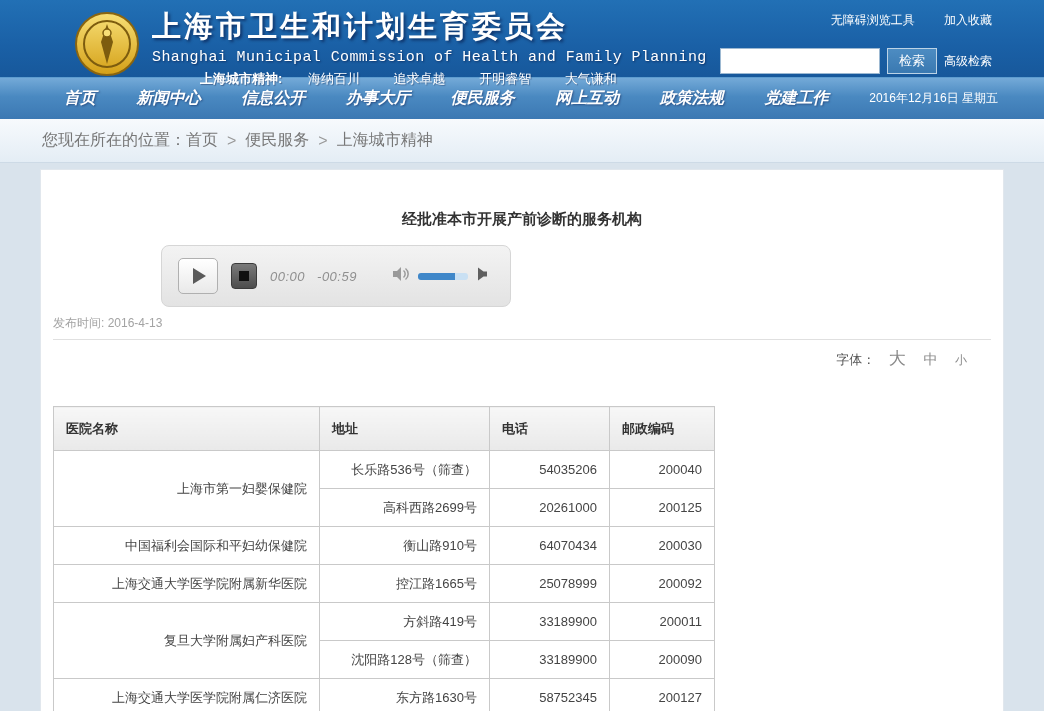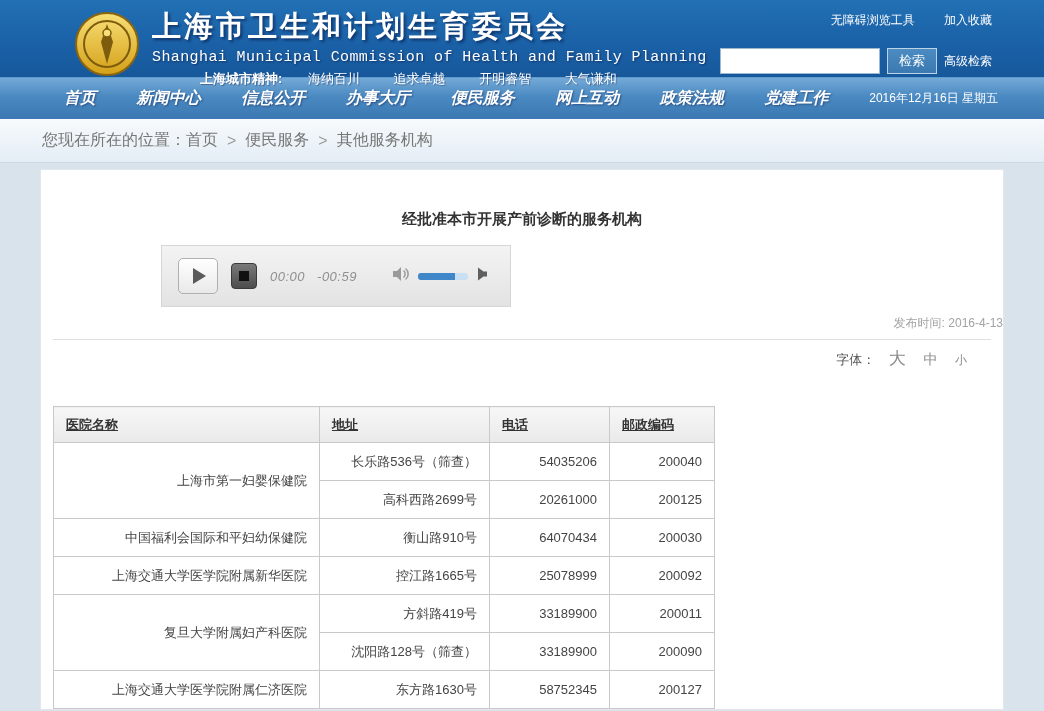--- a/index.html
+++ b/index.html
@@ -31,44 +31,44 @@
   
   .crumb-strip { height:44px; background:linear-gradient(180deg,#f7fafd 0%, #e4edf5 100%); border-bottom:1px solid #cddae6; display:flex; align-items:center; padding-left:42px; font-size:16px; color:#777; }
   .crumb-strip a { color:#777; text-decoration:none; }
   .crumb-sep { margin:0 9px; color:#999; }
 
   
   .content { margin:6px 40px 0; background:#fff; border:1px solid #e1e7ed; min-height:524px; }
   .article-title { text-align:center; font-size:15px; font-weight:bold; color:#333; padding-top:40px; }
 
   
-  .player { width:350px; height:62px; margin:16px 0 0 120px; background:linear-gradient(180deg,#f3f3f3,#e3e3e3); border:1px solid #d6d6d6; border-radius:0; display:flex; align-items:center; padding:0 16px; gap:13px; }
+  .player { width:350px; height:62px; margin:16px 0 0 120px; background:linear-gradient(180deg,#f3f3f3,#e3e3e3); border:1px solid #d6d6d6; border-radius:8px; display:flex; align-items:center; padding:0 16px; gap:13px; }
   .play-btn { width:40px; height:36px; background:linear-gradient(180deg,#ffffff,#e9e9e9); border:1px solid #b0b0b0; border-radius:5px; display:flex; align-items:center; justify-content:center; cursor:pointer; }
   .play-tri { width:0; height:0; border-left:13px solid #5a5a5a; border-top:8px solid transparent; border-bottom:8px solid transparent; margin-left:3px; }
   .stop-btn { width:26px; height:26px; background:linear-gradient(180deg,#7a7a7a,#4c4c4c); border:1px solid #3b3b3b; border-radius:4px; display:flex; align-items:center; justify-content:center; cursor:pointer; }
   .stop-sq { width:10px; height:10px; background:#101010; }
   .time { font-size:13px; color:#8f8f8f; font-style:italic; display:flex; gap:12px; letter-spacing:.5px; }
   .vol-group { display:flex; align-items:center; gap:8px; margin-left:22px; }
   .slider { display:flex; align-items:center; cursor:pointer; }
   .slider-fill { width:37px; height:7px; background:#3f87c9; border-radius:3px 0 0 3px; }
   .slider-rest { width:13px; height:7px; background:#c9e0f3; border-radius:0 3px 3px 0; }
 
-  .publish { text-align:right; color:#a3a3a3; font-size:12px; margin-top:8px; }
+  .publish { text-align:left; color:#a3a3a3; font-size:12px; margin-top:8px;padding-left:12px; }
   .rule { border-top:1px solid #e0e0e0; margin:7px 12px 0; }
   .font-row { text-align:right; padding:7px 36px 0 0; color:#777; font-size:13px; }
   .font-row .flbl { color:#555; }
   .f-l { font-size:17px; margin-left:10px; color:#8a8a8a; cursor:pointer; }
   .f-m { font-size:14px; margin-left:14px; color:#8a8a8a; cursor:pointer; }
   .f-s { font-size:12px; margin-left:14px; color:#8a8a8a; cursor:pointer; }
 
   
   .table-wrap { margin:36px 0 0 12px; }
   table { border-collapse:collapse; }
   th, td { border:1px solid #c9c9c9; font-size:13px; padding:0 12px; text-align:left; }
-  th { height:36px; background:linear-gradient(180deg,#f7f7f7,#e9e9e9); color:#333; font-weight:bold;text-decoration:underline; }
+  th { height:44px; background:linear-gradient(180deg,#f7f7f7,#e9e9e9); color:#333; font-weight:bold; }
   td { height:38px; color:#444;text-align:right; }
   .c-hosp { width:266px; }
   .c-addr { width:170px; }
   .c-tel  { width:120px; }
   .c-zip  { width:105px; }
 </style>
 </head>
 <body>
 
 <div class="page">
@@ -121,21 +121,21 @@
     <a href="#" class="nav-item">党建工作</a>
     <span class="nav-date">2016年12月16日 星期五</span>
   </div>
 
   <div class="crumb-strip">
     <span>您现在所在的位置：</span>
     <a href="#">首页</a>
     <span class="crumb-sep">&gt;</span>
     <a href="#">便民服务</a>
     <span class="crumb-sep">&gt;</span>
-    <span>其他服务机构</span>
+    <span>上海城市精神</span>
   </div>
 
   <div class="content">
     <div class="article-title">经批准本市开展产前诊断的服务机构</div>
 
     <div class="player">
       <div class="play-btn">
         <div class="play-tri"></div>
       </div>
       <div class="stop-btn">

